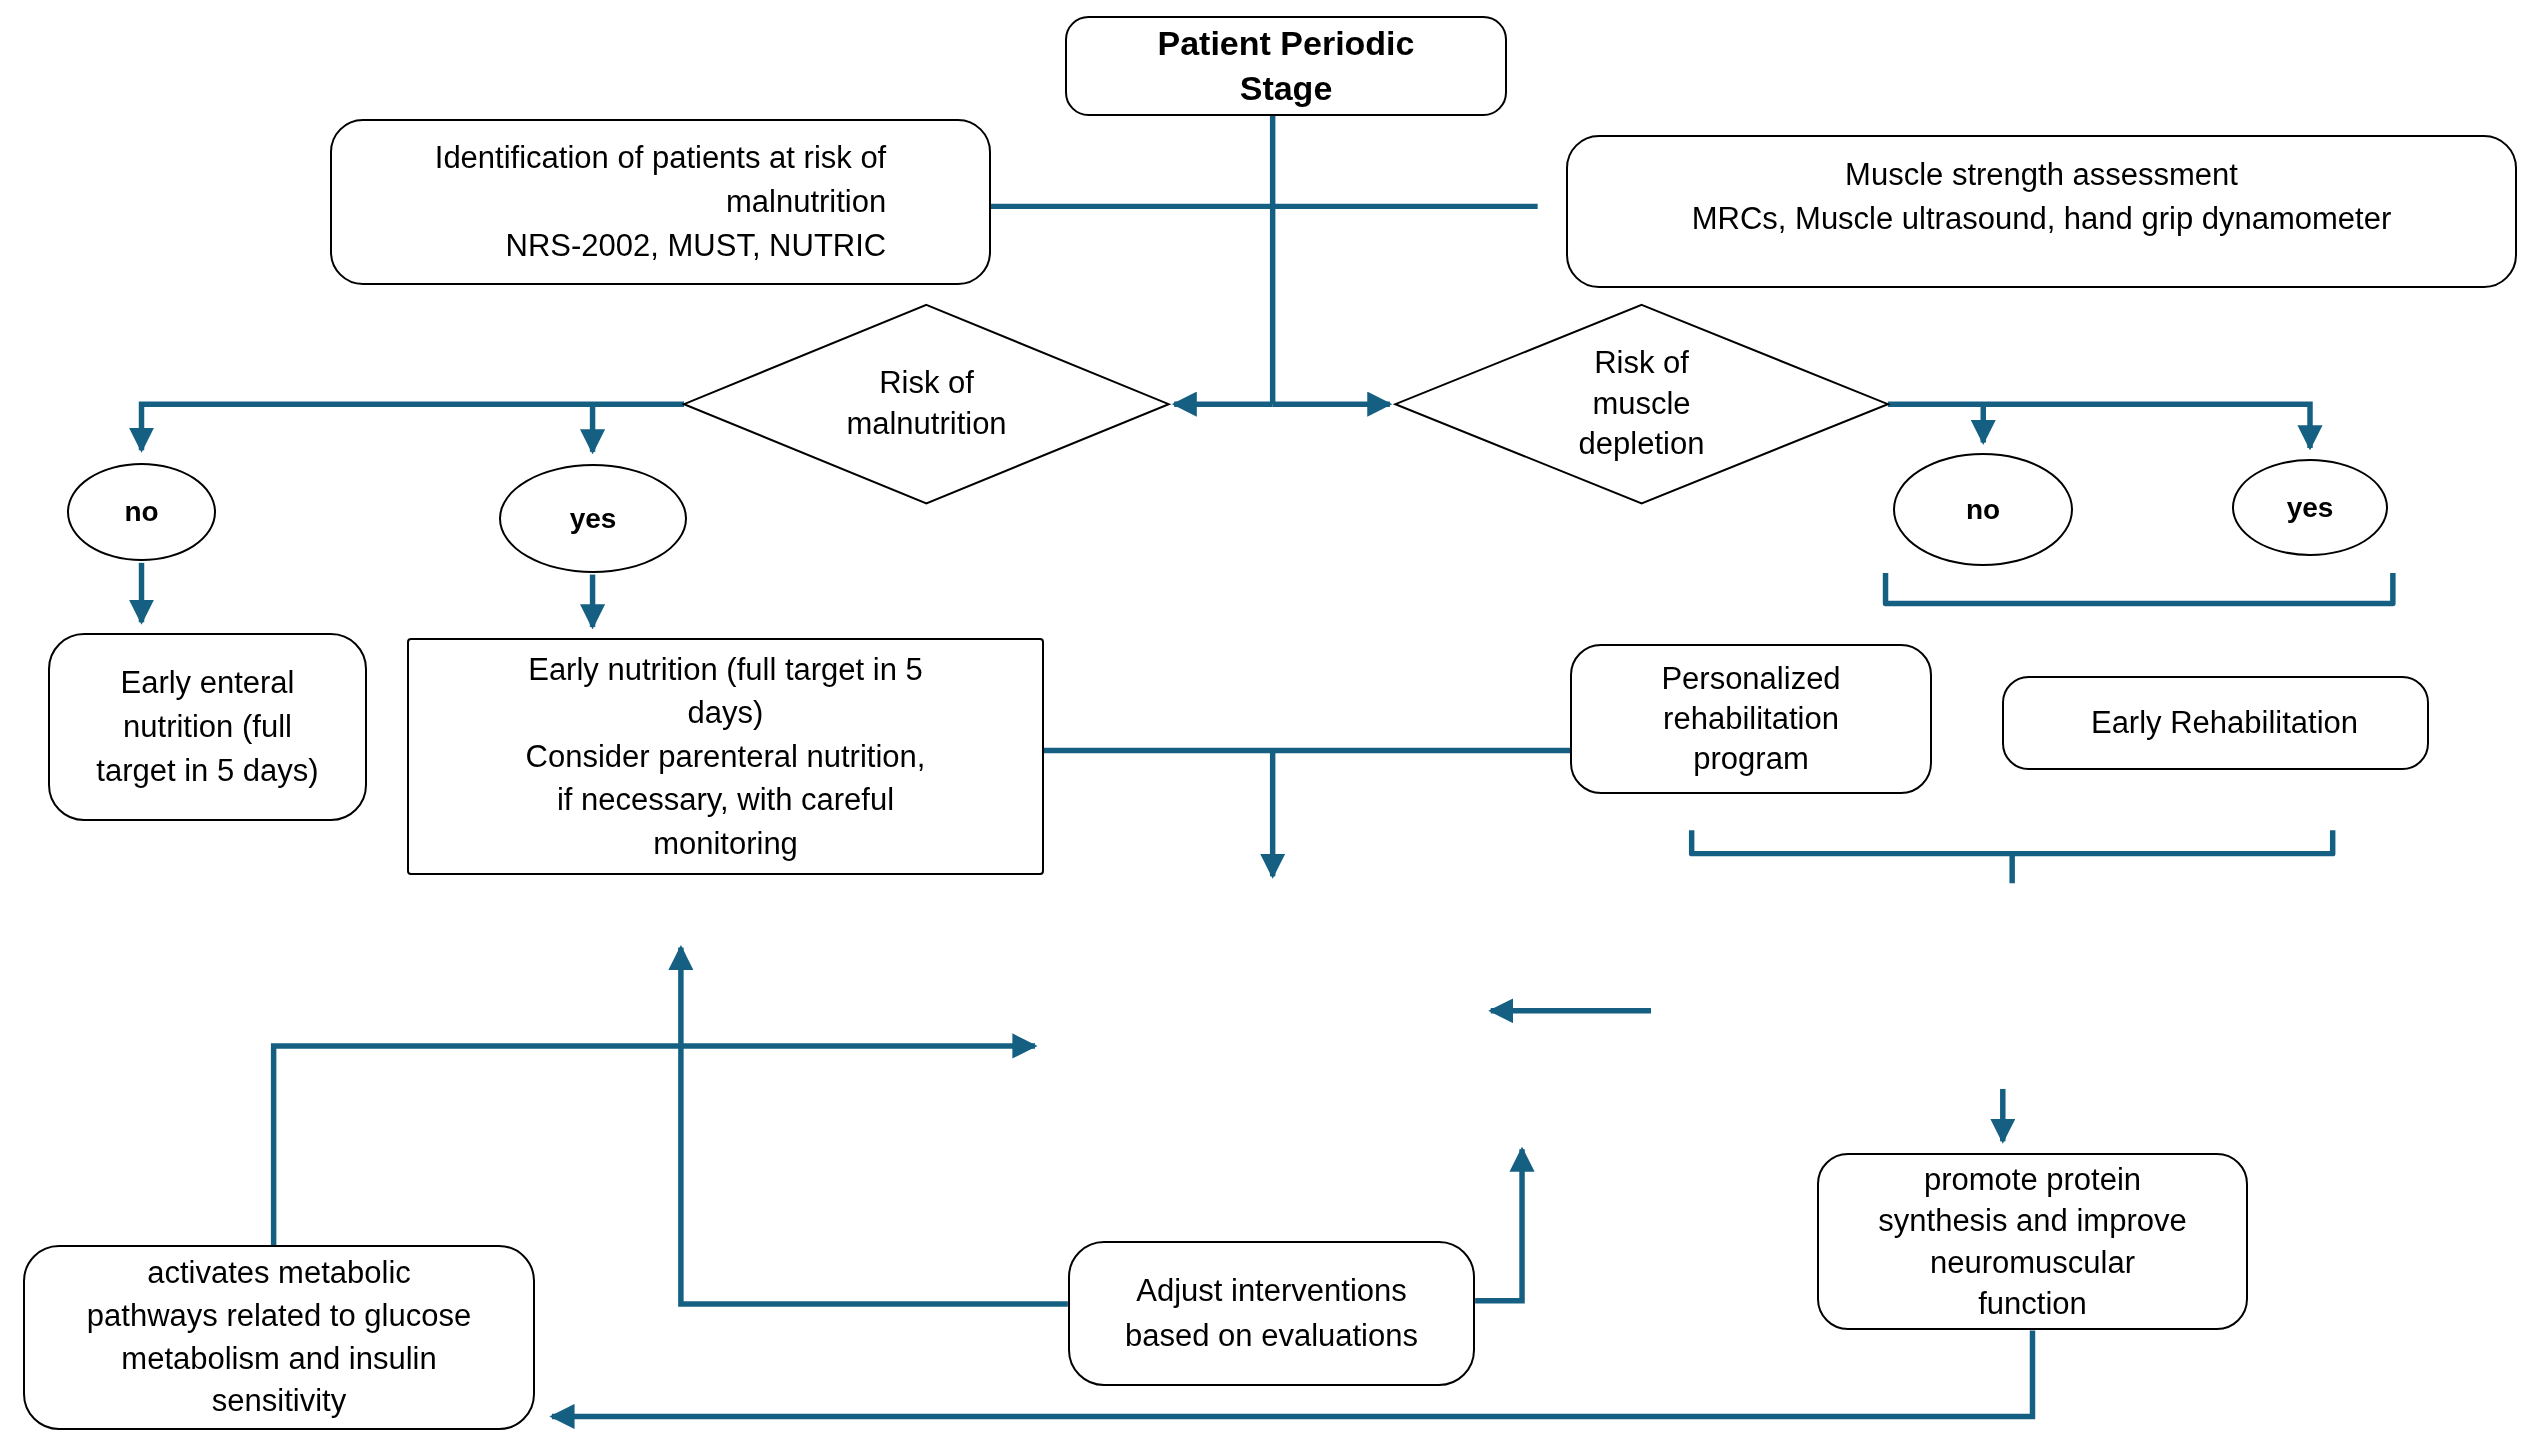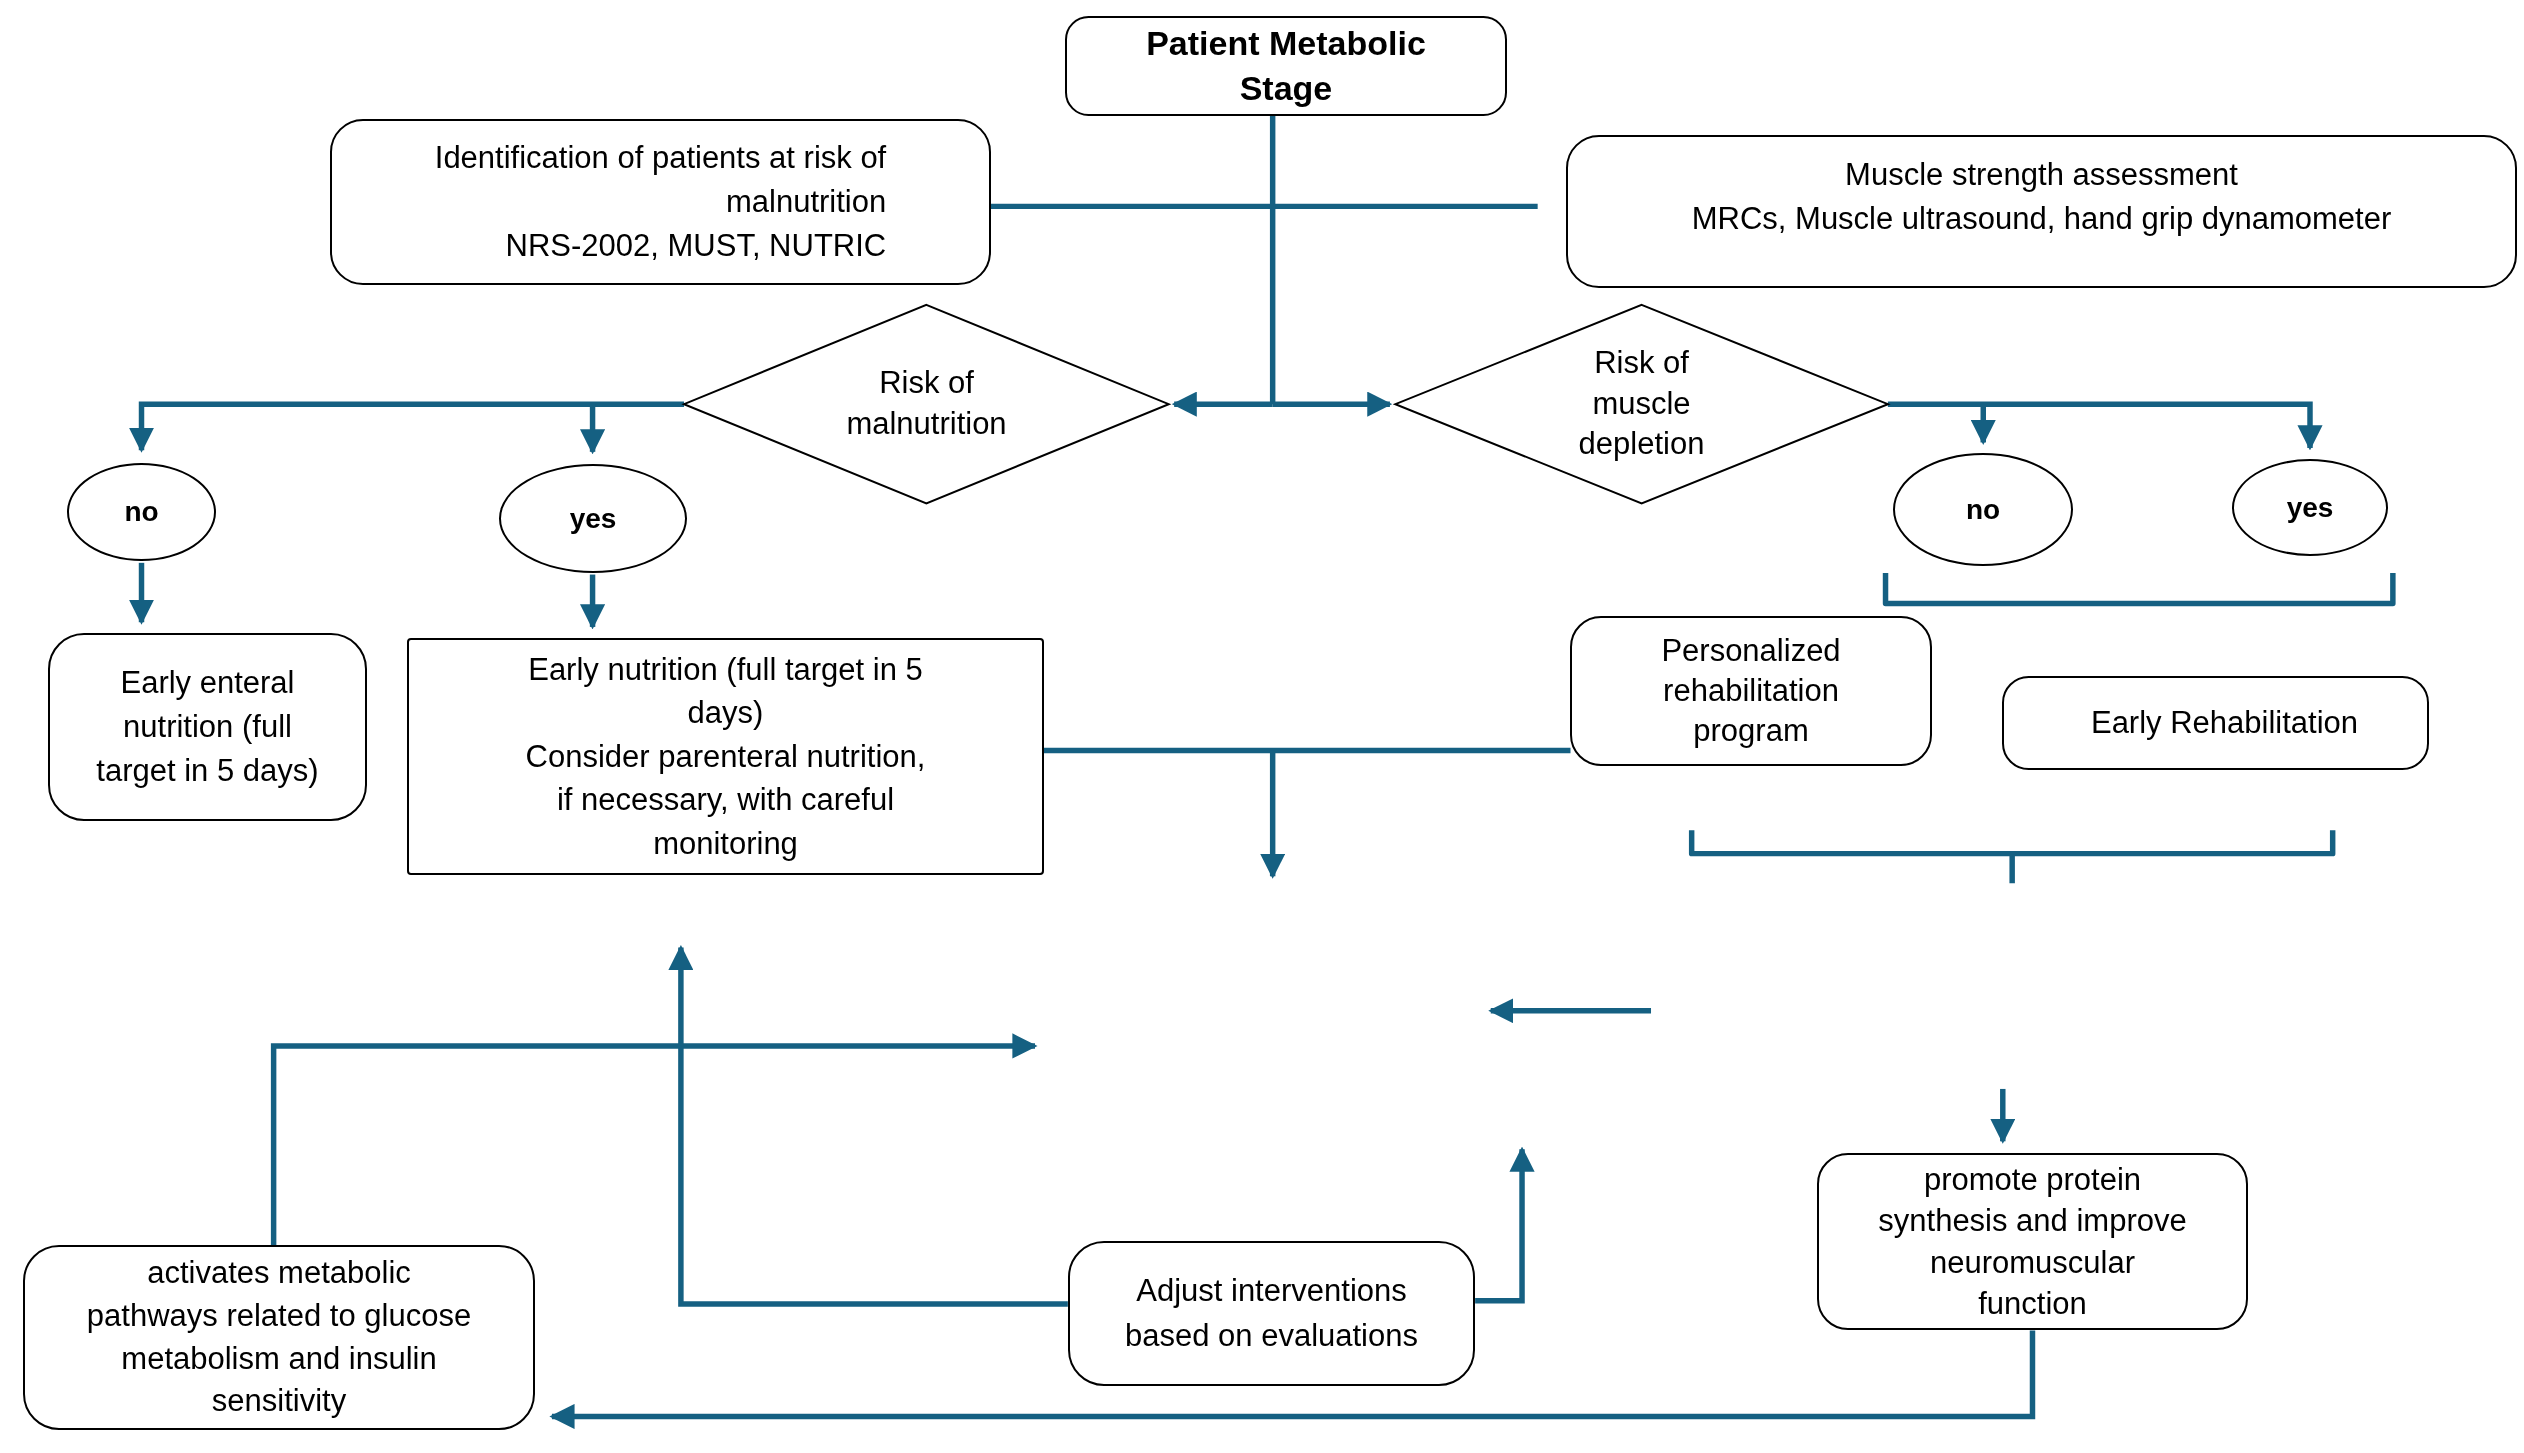--- a/index.html
+++ b/index.html
@@ -60,21 +60,21 @@
     font-size: 28px;
     padding: 0;
     text-align: center;
   }
   
   #n-title   { left:1065px; top:15.6px;   width:442px;  height:100px; border-radius:23.5px; font-weight:bold; font-size:34px; line-height:1.3; }
   #n-ident   { left:330px;  top:119px;  width:661px;  height:166px; border-radius:33px;text-align:right; }
   #n-assess  { left:1538px; top:135px;  width:951px; height:153px; border-radius:33px; padding-bottom:34px;margin-left:28px; }
   #n-enteral { left:48px;   top:633px;  width:319px;  height:188px; border-radius:36px; }
   #n-nutri   { left:407px;  top:638px;  width:637px;  height:237px; border-radius:4px; line-height:1.4; }
-  #n-perso   { left:1570px; top:616px;  width:362px;  height:150px; border-radius:31px; line-height:1.3; }
+  #n-perso   { left:1570px; top:644px;  width:362px;  height:150px; border-radius:31px; line-height:1.3; }
   #n-erehab  { left:2002px; top:676px;  width:427px;  height:94px; border-radius:26.6px;padding-left:32px; }
   #n-period  { left:1063px; top:887px; width:415px;  height:306px; border-radius:44px; line-height:1.4; }
   #n-init    { left:1651px; top:934px; width:704px;  height:155px; border-radius:36px; }
   #n-promote { left:1817px; top:1153px; width:431px;  height:177px; border-radius:31px; line-height:1.33; }
   #n-adjust  { left:1068px; top:1241px; width:407px;  height:145px; border-radius:36px; }
   #n-metab   { left:23px;   top:1245px; width:512px;  height:185px; border-radius:36px; line-height:1.38; }
   #o-no1  { left:67px;   top:463px; width:149px; height:98px; }
   #o-yes1 { left:499px;  top:464px; width:188px; height:109px; }
   #o-no2  { left:1893px; top:453px; width:180px; height:113px; }
   #o-yes2 { left:2232px; top:459px; width:156px; height:97px; }
@@ -113,21 +113,21 @@
       <path class="wire" d="M2600 1702 V1812 H706" marker-end="url(#arr)"></path>
       <path class="wire" d="M1887 1664 H1947 V1470" marker-end="url(#arr)"></path>
       <path class="wire" d="M1366 1668 H871 V1212" marker-end="url(#arr)"></path>
       <path class="wire" d="M350 1593 V1338 H1324" marker-end="url(#arr)"></path>
     </g>
 
     <polygon class="diamond" points="1185,390 1495,517 1185,644 875,517"></polygon>
     <polygon class="diamond" points="2100,390 2415,517 2100,644 1785,517"></polygon>
   </svg>
 
-  <div class="node" id="n-title">Patient Metabolic
+  <div class="node" id="n-title">Patient Periodic
 Stage</div>
   <div class="node" id="n-ident">Identification of patients at risk of
 malnutrition
 NRS-2002, MUST, NUTRIC</div>
   <div class="node" id="n-assess">Muscle strength assessment
 MRCs, Muscle ultrasound, hand grip dynamometer</div>
 
   <div class="dtext" id="t-dia1">Risk of
 malnutrition</div>
   <div class="dtext" id="t-dia2">Risk of

